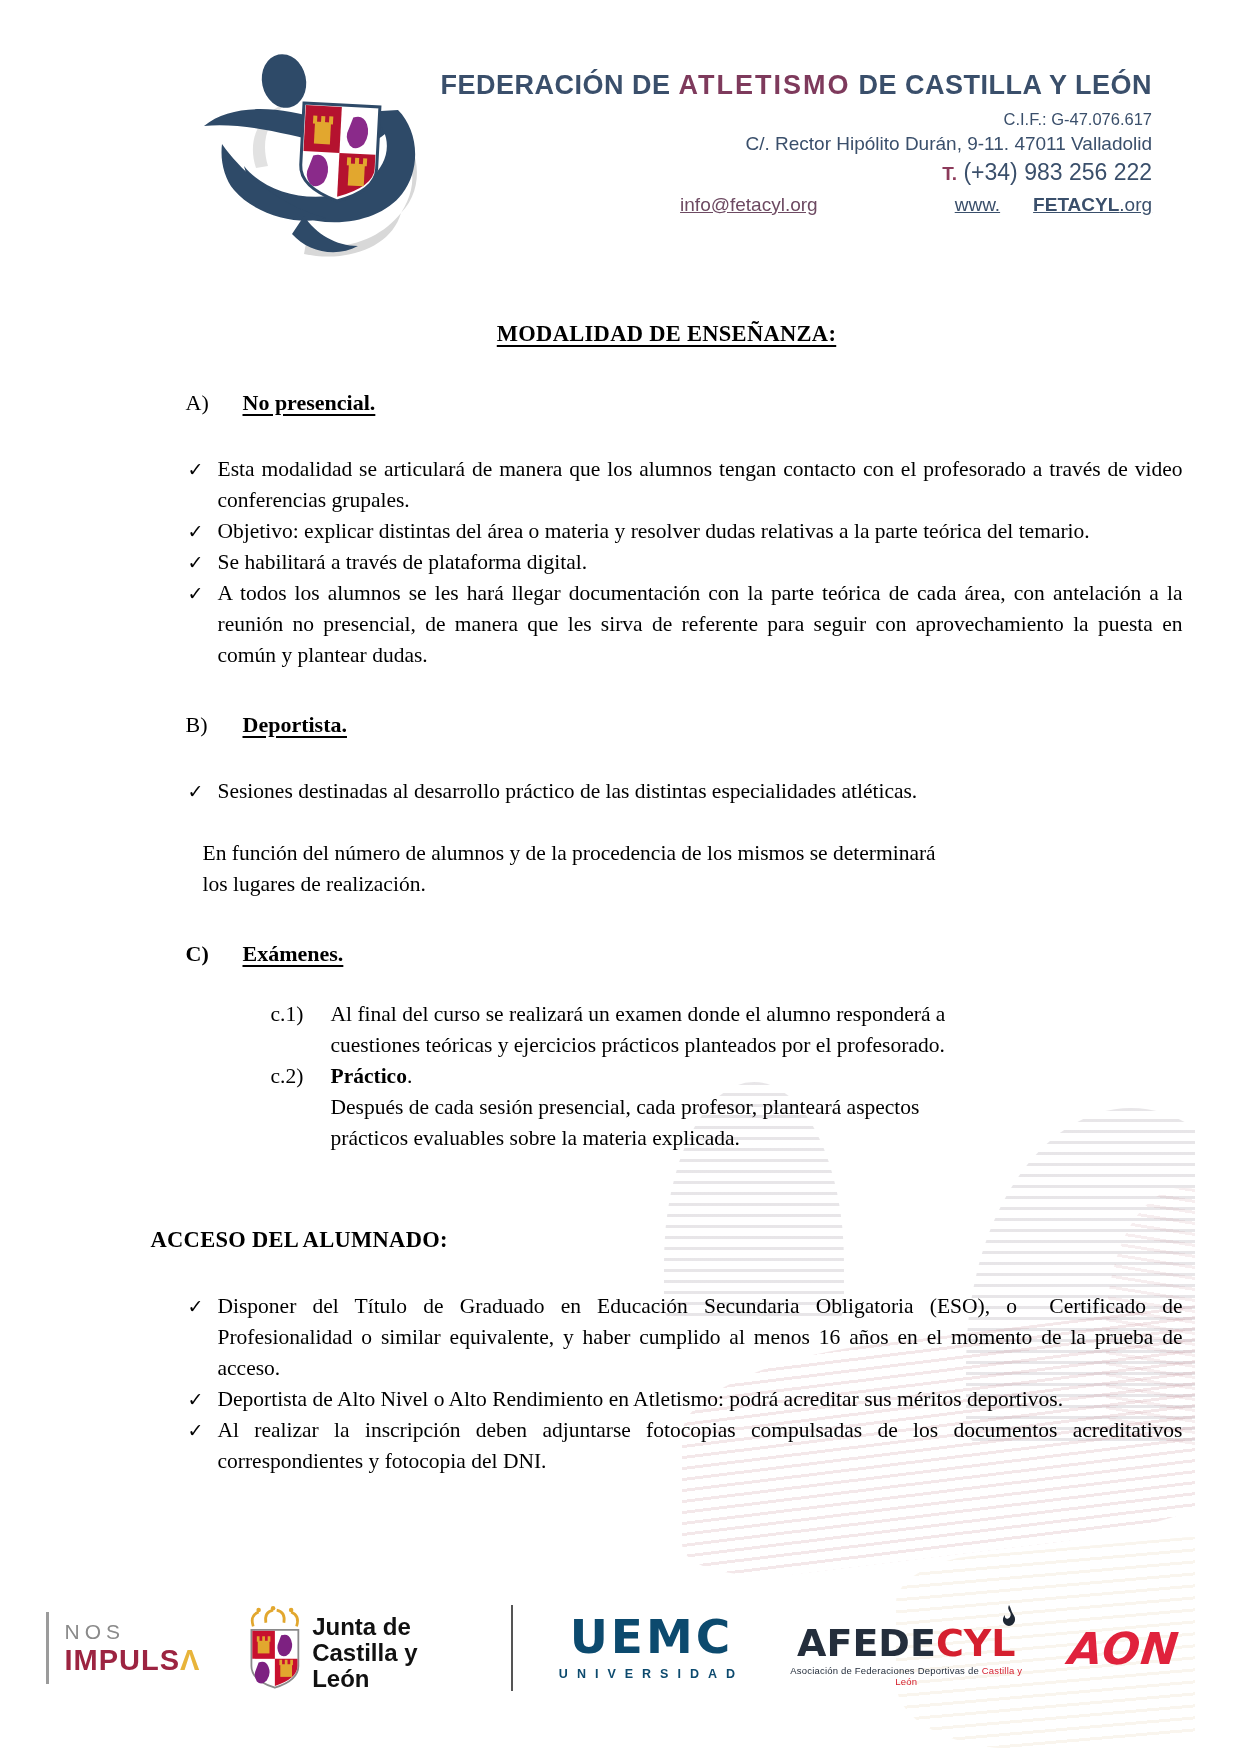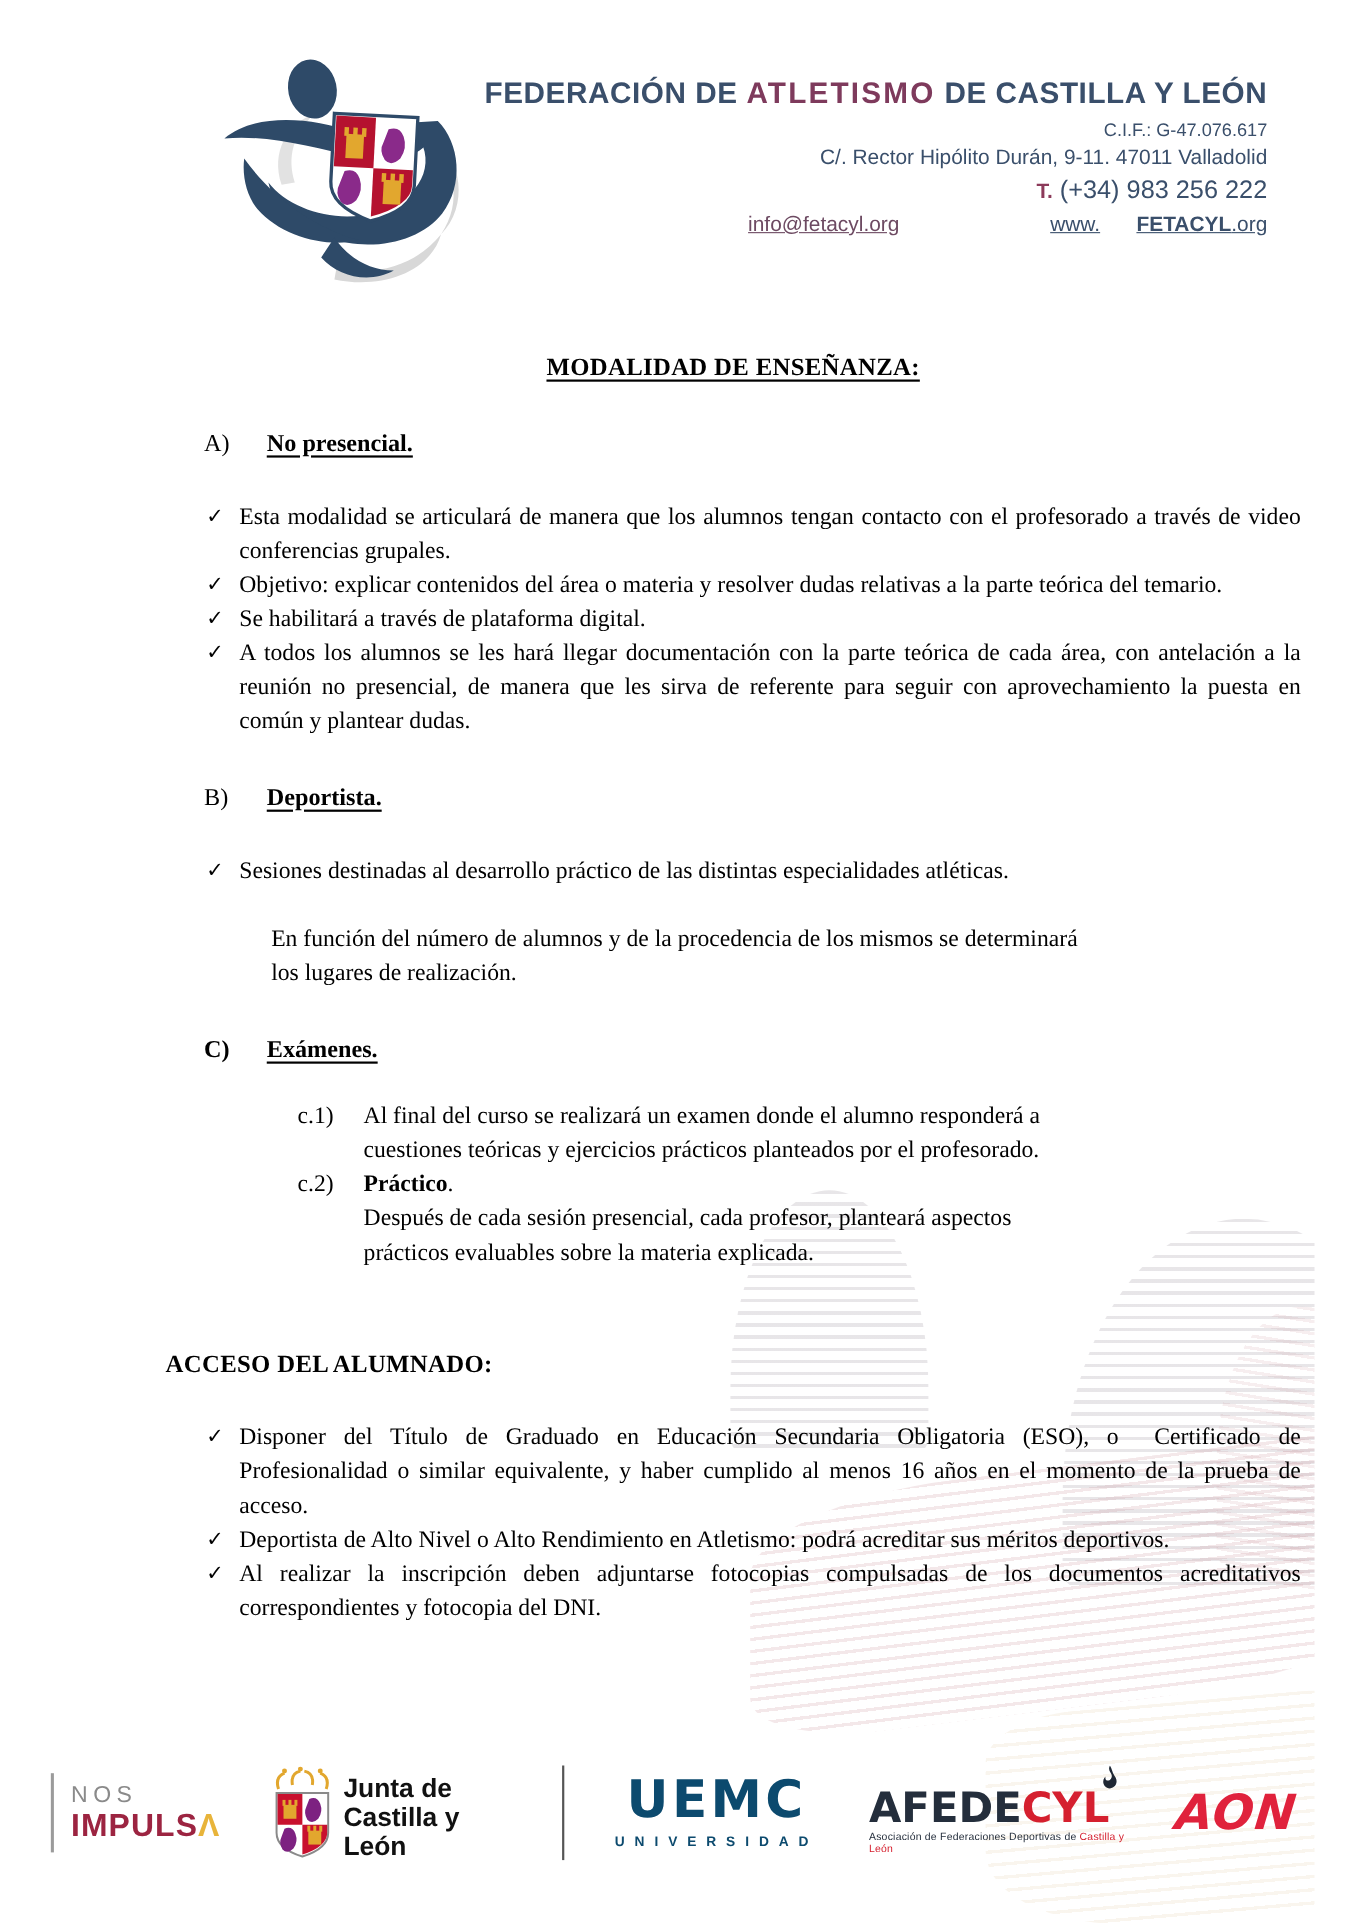--- a/index.html
+++ b/index.html
@@ -57,21 +57,21 @@
 
   .bullets { margin-top:36px; }
   .bullet  { display:flex; }
   .bullet .check {
     flex:0 0 auto; width:30px; margin-left:37px;
     font-family:"DejaVu Sans", sans-serif; font-size:19px; font-weight:bold;
   }
   .bullet .btext { flex:1 1 auto; text-align:justify; }
   .preline { white-space:pre-line; }
 
-  .b-par { margin-top:31px; margin-left:96px; }
+  .b-par { margin-top:31px; margin-left:52px; }
 
   .citems { margin-top:30px; }
   .citem  { display:flex; }
   .citem .citem-label { flex:0 0 auto; width:60px; margin-left:120px; }
   .citem .citem-body  { flex:1 1 auto; }
   .citem .citem-term b { font-weight:bold; }
   .mt-70  { margin-top:70px; }
 
   
   .footer {
@@ -89,21 +89,21 @@
 
   .junta { display:flex; align-items:flex-end; gap:8px; }
   .junta-text { font-size:24px; font-weight:bold; color:#111; line-height:26px; padding-bottom:2px; }
 
   .f-divider { width:2px; height:86px; background:#555; }
 
   .uemc { text-align:center; color:#0c4a6e; }
   .uemc .uemc-word { font-size:47px; font-weight:800; letter-spacing:3px; line-height:44px; font-family:"DejaVu Sans", sans-serif; }
   .uemc .uemc-sub  { font-size:12.5px; font-weight:bold; letter-spacing:9px; margin-top:8px; }
 
-  .afedecyl { text-align:left; position:relative;margin-top:16px; }
+  .afedecyl { text-align:center; position:relative;margin-top:16px; }
   .afedecyl .afede-word { font-size:38px; font-weight:800; line-height:36px; font-family:"DejaVu Sans", sans-serif; }
   .afede-p1 { color:#242e3c; }
   .afede-p2 { color:#d5202f; }
   .afede-flame { position:absolute; top:-20px; left:208px; }
   .afede-tag { font-size:9.5px; color:#242e3c; margin-top:4px; letter-spacing:.2px; }
   .afede-tag .tag-red { color:#d5202f; }
 
   .aon .aon-word {
     color:#e0223c; font-size:44px; font-weight:800; font-style:italic;
     transform:skewX(-6deg); display:inline-block; letter-spacing:1px;
@@ -193,21 +193,21 @@
       <span class="sec-title">No presencial.</span>
     </div>
 
     <div class="bullets">
       <div class="bullet">
         <span class="check">✓</span>
         <p class="btext">Esta modalidad se articulará de manera que los alumnos tengan contacto con el profesorado a través de video conferencias grupales.</p>
       </div>
       <div class="bullet">
         <span class="check">✓</span>
-        <p class="btext">Objetivo: explicar contenidos del área o materia y resolver dudas relativas a la parte teórica del temario.</p>
+        <p class="btext">Objetivo: explicar distintas del área o materia y resolver dudas relativas a la parte teórica del temario.</p>
       </div>
       <div class="bullet">
         <span class="check">✓</span>
         <p class="btext">Se habilitará a través de plataforma digital.</p>
       </div>
       <div class="bullet">
         <span class="check">✓</span>
         <p class="btext">A todos los alumnos se les hará llegar documentación con la parte teórica de cada área, con antelación a la reunión no presencial, de manera que les sirva de referente para seguir con aprovechamiento la puesta en común y plantear dudas.</p>
       </div>
     </div>

